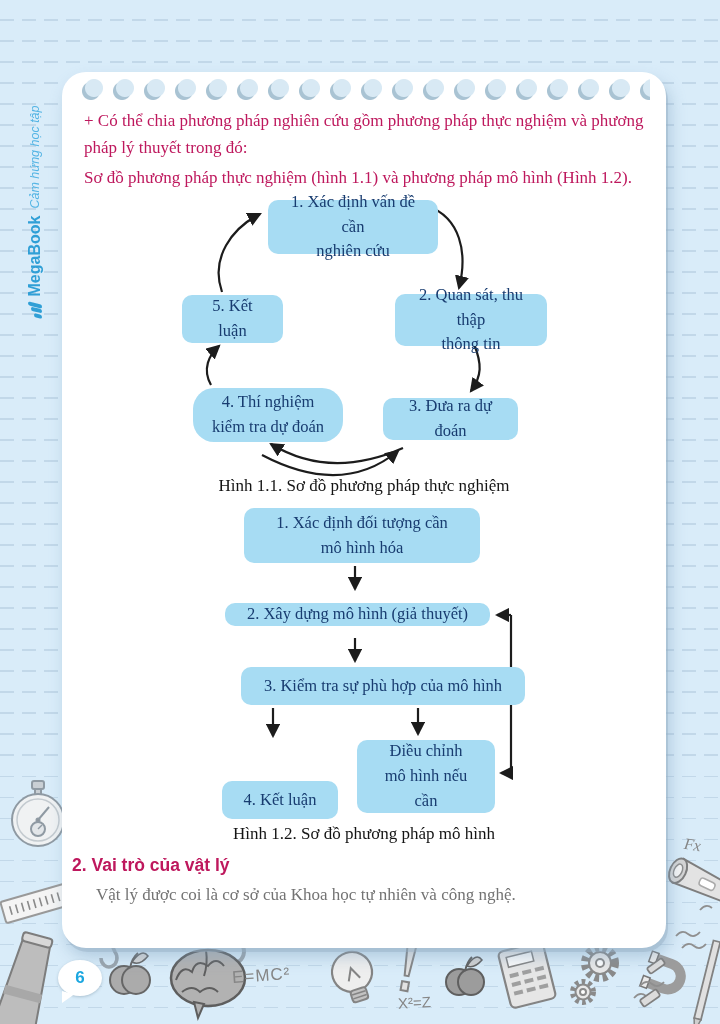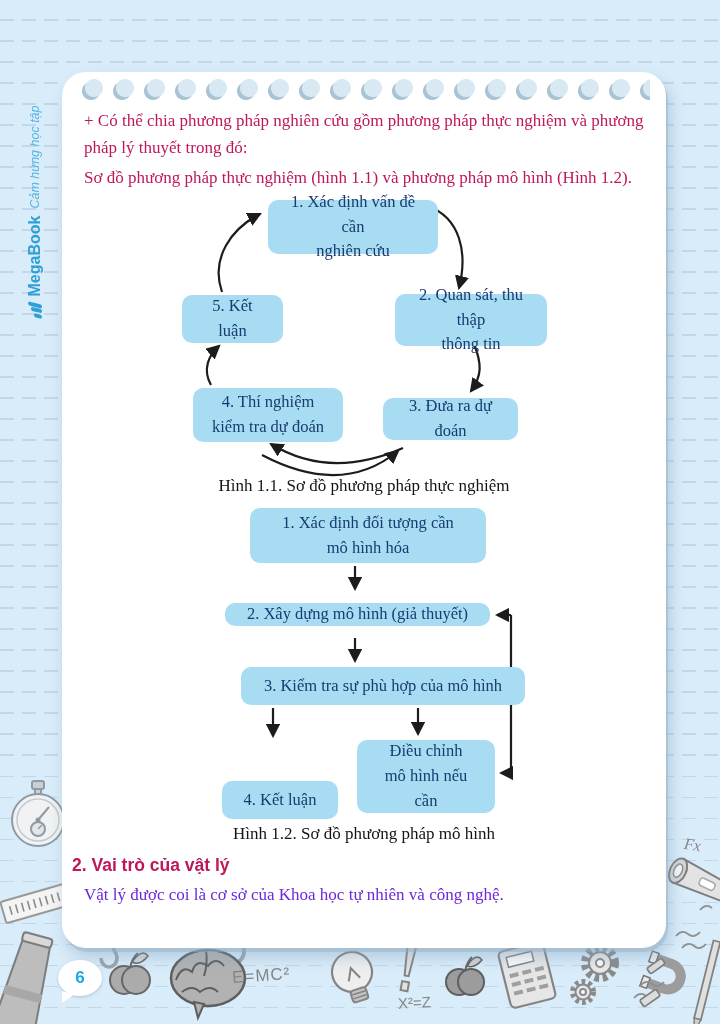--- a/index.html
+++ b/index.html
@@ -28,21 +28,21 @@
   .intro p{margin:0 0 3px 0;}
   .node{
     position:absolute;background:#a7dcf3;border-radius:10px;color:#183c70;
     font-size:16.5px;line-height:1.5;display:flex;align-items:center;justify-content:center;
     text-align:center;white-space:pre-line;padding:2px 16px;box-sizing:border-box;
   }
   .caption{position:absolute;left:0;width:100%;text-align:center;font-size:17px;color:#141414;}
   .arrows{position:absolute;left:0;top:0;pointer-events:none;}
   .sec-heading{position:absolute;left:10px;top:783px;font-family:"Liberation Sans",sans-serif;
     font-weight:bold;font-size:17.5px;color:#be185d;}
-  .sec-body{position:absolute;left:22px;top:813px;font-size:17px;color:#6d28d9;}
+  .sec-body{position:absolute;left:34px;top:813px;font-size:17px;color:#737373;}
   .brand{position:absolute;left:26px;top:318px;transform:rotate(-90deg);transform-origin:0 0;
     display:flex;align-items:center;gap:7px;white-space:nowrap;z-index:1;}
   .brand-logo{display:inline-flex;align-items:flex-end;gap:2px;}
   .brand-logo i{display:block;width:3.5px;background:#2f9fd6;border-radius:2px;transform:skewX(-14deg);}
   .brand-logo i:nth-child(1){height:8px;}
   .brand-logo i:nth-child(2){height:11px;}
   .brand-logo i:nth-child(3){height:14px;}
   .brand-name{font-family:"Liberation Sans",sans-serif;font-weight:bold;font-size:16px;color:#2f9fd6;}
   .brand-tag{font-family:"Liberation Sans",sans-serif;font-style:italic;font-size:12.5px;color:#54b4e4;}
   .page-bubble{position:absolute;left:58px;top:960px;width:44px;height:36px;background:#fff;
@@ -220,26 +220,26 @@
         <path d="M 449,543 L 435,543" marker-end="url(#ah)"></path>
         <path d="M 449,701 L 439,701" marker-end="url(#ah)"></path>
       </g>
     </svg>
 
     <div class="node" style="left:206px;top:128px;width:170px;height:54px;">1. Xác định vấn đề cần
 nghiên cứu</div>
     <div class="node" style="left:333px;top:222px;width:152px;height:52px;">2. Quan sát, thu thập
 thông tin</div>
     <div class="node" style="left:120px;top:223px;width:101px;height:48px;">5. Kết luận</div>
-    <div class="node" style="left:131px;top:316px;width:150px;height:54px;">4. Thí nghiệm
+    <div class="node" style="left:131px;top:316px;width:150px;height:54px;border-radius:21px;">4. Thí nghiệm
 kiểm tra dự đoán</div>
     <div class="node" style="left:321px;top:326px;width:135px;height:42px;">3. Đưa ra dự đoán</div>
     <div class="caption" style="top:404px;">Hình 1.1. Sơ đồ phương pháp thực nghiệm</div>
 
-    <div class="node" style="left:188px;top:436px;width:236px;height:55px;text-align:center;">1. Xác định đối tượng cần
+    <div class="node" style="left:182px;top:436px;width:236px;height:55px;text-align:center;">1. Xác định đối tượng cần
 mô hình hóa</div>
     <div class="node" style="left:163px;top:523px;width:265px;height:23px;margin-top:8px;">2. Xây dựng mô hình (giả thuyết)</div>
     <div class="node" style="left:152px;top:595px;width:284px;height:38px;margin-left:27px;">3. Kiểm tra sự phù hợp của mô hình</div>
     <div class="node" style="left:160px;top:670px;width:116px;height:38px;margin-top:39px;">4. Kết luận</div>
     <div class="node" style="left:295px;top:668px;width:138px;height:73px;">Điều chỉnh
 mô hình nếu cần</div>
     <div class="caption" style="top:752px;">Hình 1.2. Sơ đồ phương pháp mô hình</div>
 
     <div class="sec-heading">2. Vai trò của vật lý</div>
     <div class="sec-body">Vật lý được coi là cơ sở của Khoa học tự nhiên và công nghệ.</div>

